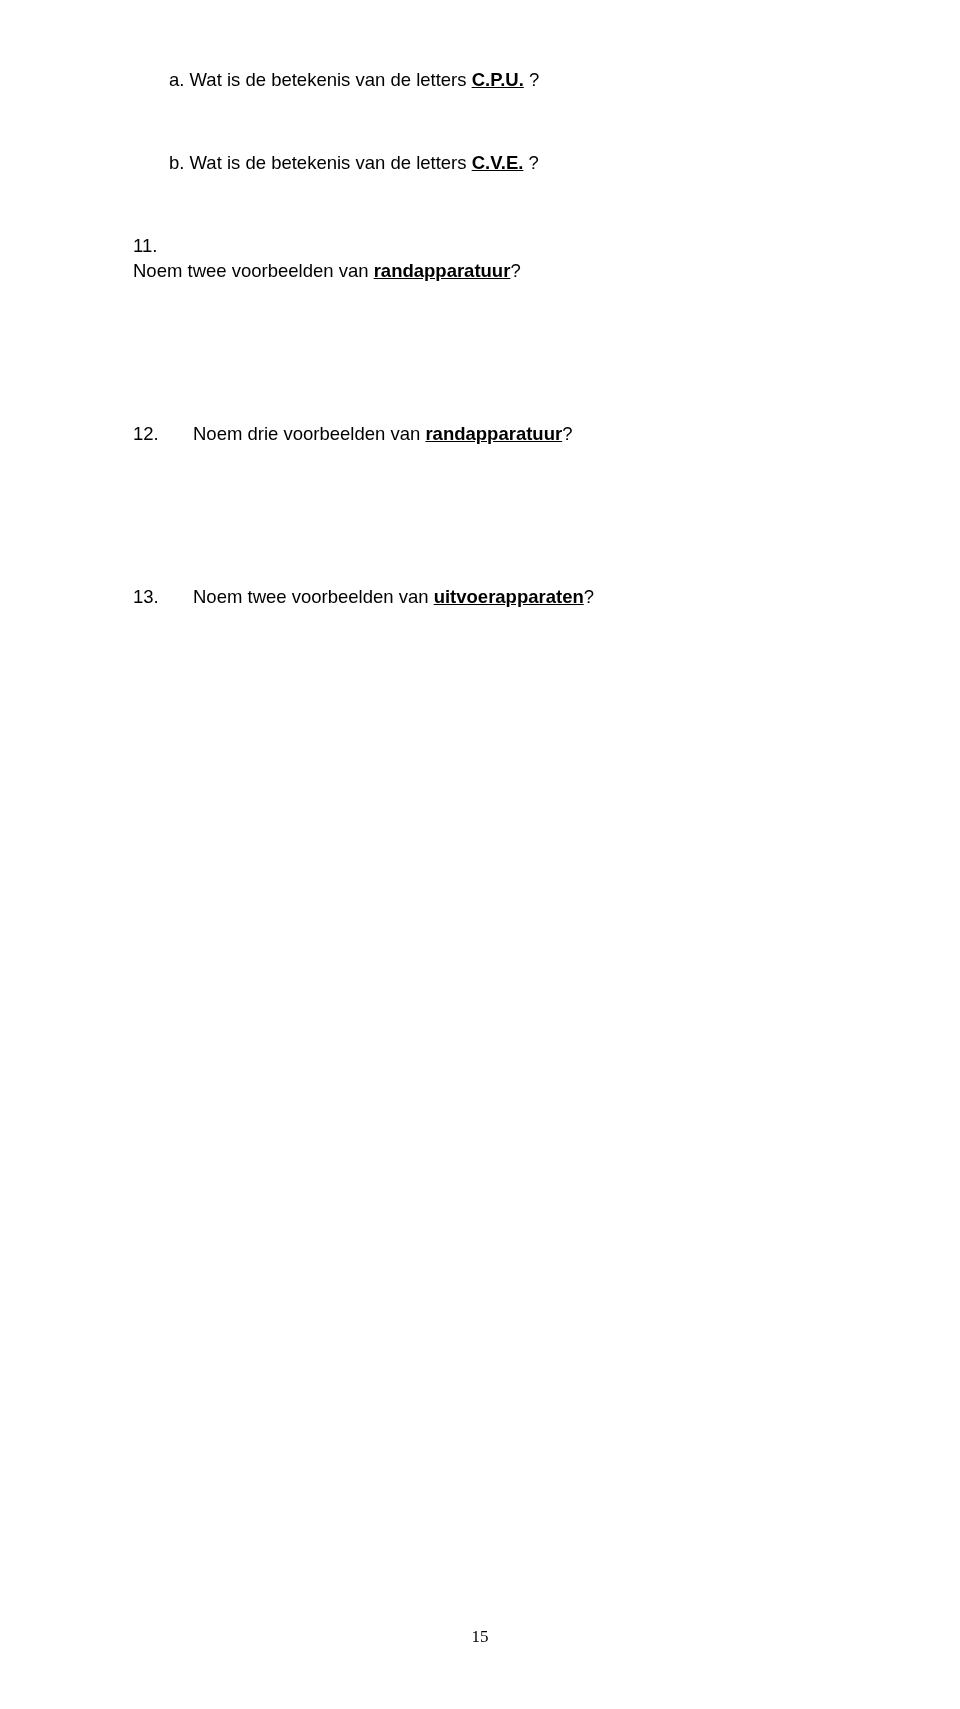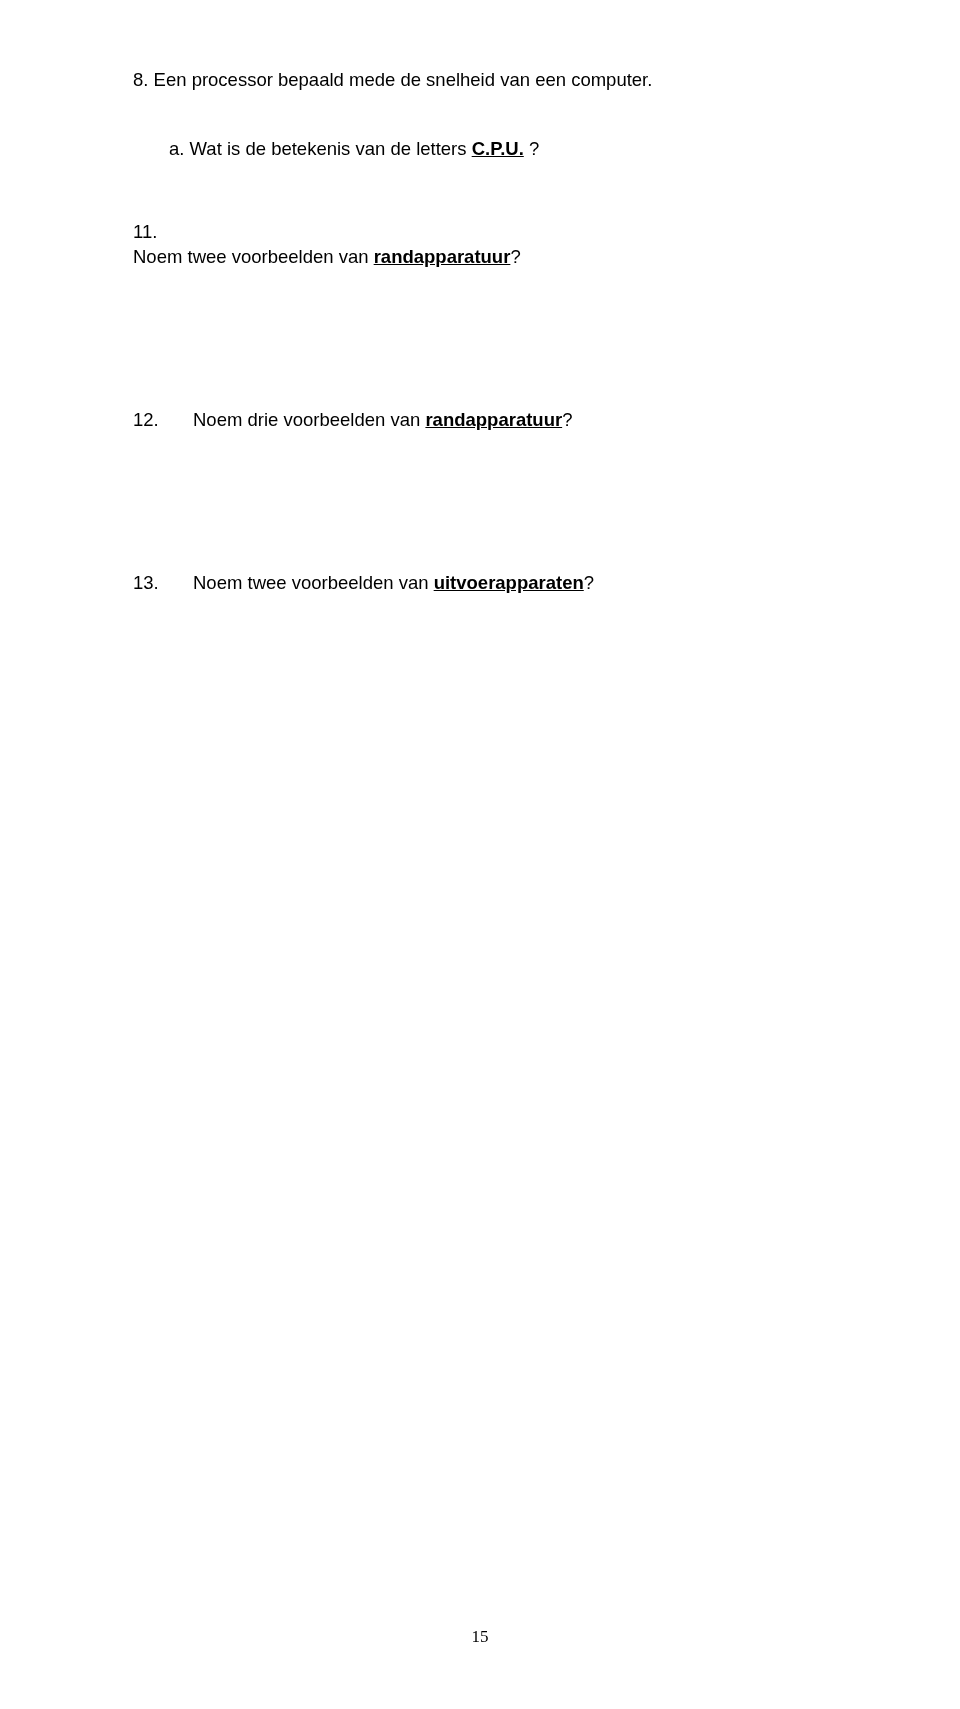--- a/index.html
+++ b/index.html
@@ -42,28 +42,28 @@
     text-align: center;
     font-size: 17px;
     font-family: "Times New Roman", Times, serif;
   }
 </style>
 </head>
 <body>
 
 <div class="page">
 
-  <div class="question q8">
-    <span>8. Een processor bepaald mede de snelheid van een computer.</span>
-  </div>
 
   <div class="question sub-a">
     <span>a. Wat is de betekenis van de letters </span><b>C.P.U.</b><span> ?</span>
   </div>
 
+  <div class="question sub-b">
+    <span>b. Wat is de betekenis van de letters </span><b>C.V.E.</b><span> ?</span>
+  </div>
 
 
 
   <div class="question numbered q11">
     <span class="num">11.</span>
     <span class="txt">
       <span>Noem twee voorbeelden van </span><b>randapparatuur</b><span>?</span>
     </span>
   </div>
 

